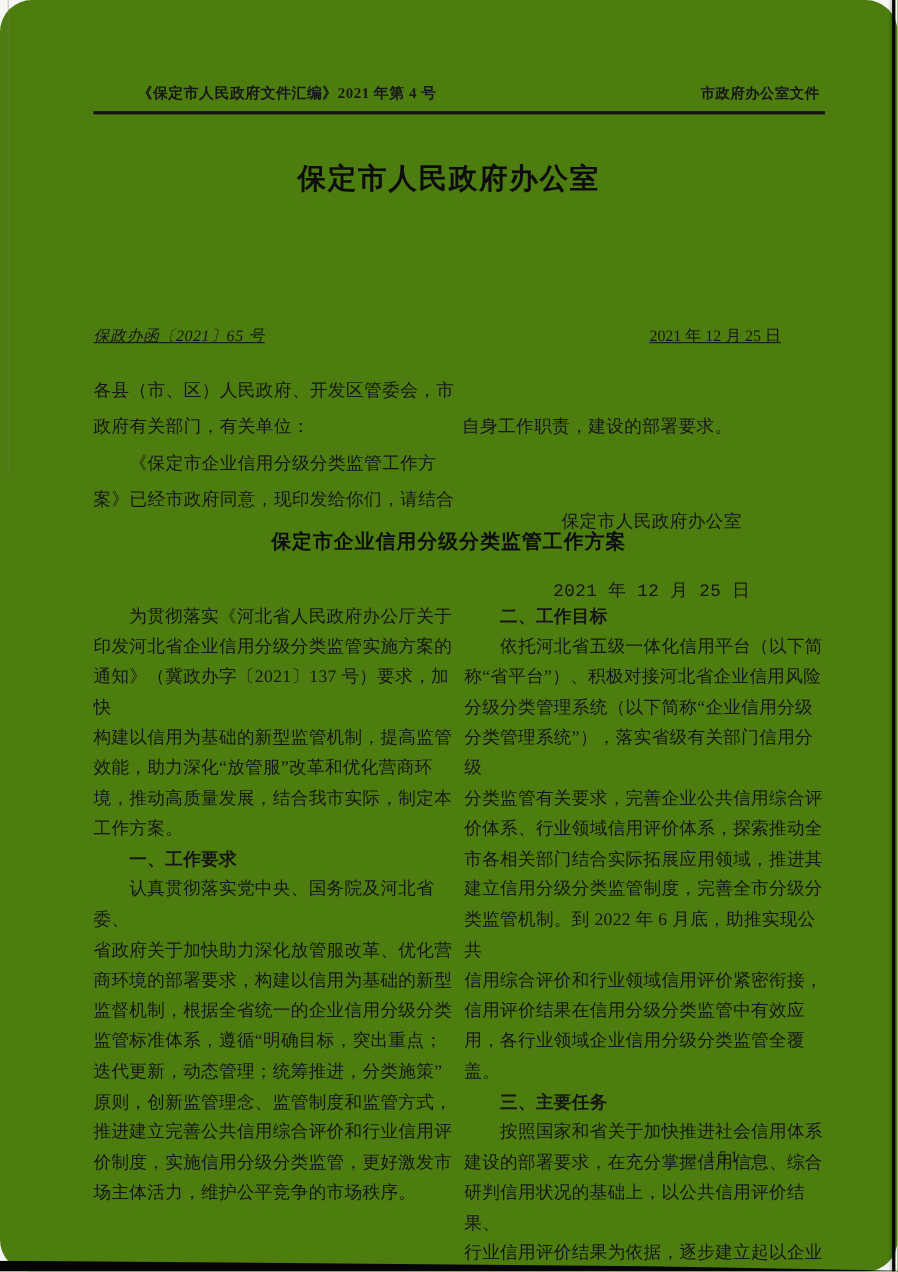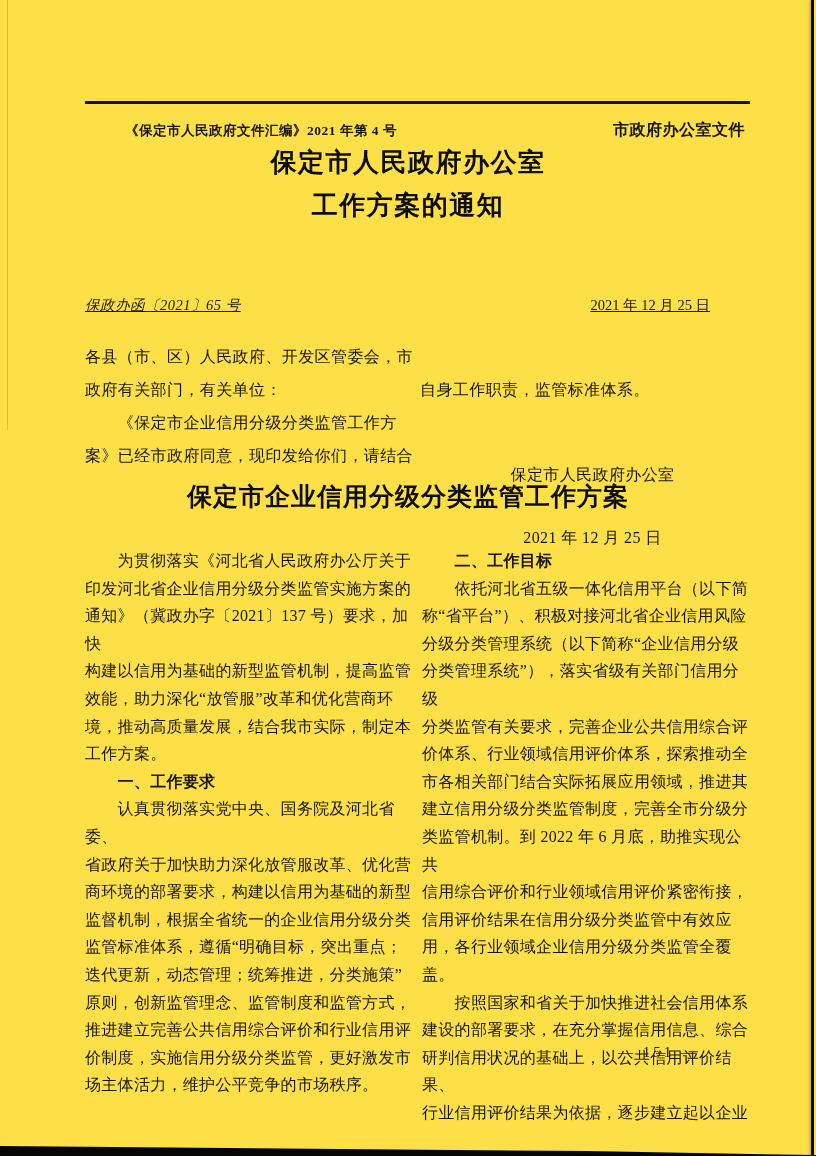--- a/index.html
+++ b/index.html
@@ -6,35 +6,36 @@
   body {
     width:816px; height:1156px;
     background:#f6f6f4;
     font-family:"Liberation Serif", serif;
     color:#161616;
     position:relative;
     overflow:hidden;
   }
   .page {
     position:absolute; inset:0;
-    background:#fde047;
+    background:#4d7c0f;
+    border-radius:29px;
   }
   
   .header {
     position:absolute; top:76px; left:85px; width:660px;
     display:flex; justify-content:space-between; align-items:baseline;
   }
   .header-left {
     font-family:"Liberation Serif", serif;
     font-weight:700; font-size:13.5px; letter-spacing:0.5px;
     margin-left:40px;
   }
   .header-right {
     font-family:"Liberation Sans", sans-serif;
-    font-weight:700; font-size:16px; letter-spacing:0.5px;margin-top:44px;
+    font-weight:700; font-size:13px; letter-spacing:0.5px;
   }
   .header-rule {
     position:absolute; top:101px; left:85px; width:665px; height:2.5px;
     background:#121212;
   }
   
   .doc-title {
     position:absolute; top:141px; left:0; width:100%;
     text-align:center;
     font-family:"Liberation Sans", sans-serif;
@@ -48,31 +49,31 @@
     display:flex; justify-content:space-between; align-items:baseline;
     font-size:14.5px;
     text-decoration:underline;
   }
   .doc-number { font-style:italic; letter-spacing:0.5px; }
   .doc-date { font-size:14.5px; }
   
   .notice {
     position:absolute; top:340px; left:85px; width:666px;
     display:flex; gap:4px;
-    font-size:16px; line-height:33px; letter-spacing:0.4px;
+    font-size:16px; line-height:33px; letter-spacing:0.4px;font-family:Liberation Mono, monospace;
   }
   .notice .ncol { width:331px; white-space:pre-line; }
   .sig-org { margin-top:21px; text-align:center; line-height:30px; padding-left:14px; }
   .sig-date { text-align:center; line-height:30px; padding-left:14px; }
   
   .plan-title {
     position:absolute; top:480px; left:0; width:100%;
     text-align:center;
     font-family:"Liberation Sans", sans-serif;
-    font-weight:700; font-size:25px; letter-spacing:1px;
+    font-weight:700; font-size:18px; letter-spacing:1px;
     color:#0d0d0d;
   }
   .body-columns {
     position:absolute; top:547px; left:85px; width:667px;
     display:flex; gap:7px;
     font-size:16px; line-height:27.6px; letter-spacing:0.3px;
   }
   .body-columns .bcol { width:330px; }
   .block { white-space:pre-line; margin:0; }
   .block.bold {
@@ -106,35 +107,34 @@
 <div class="page">
 
   <div class="header">
     <span class="header-left">《保定市人民政府文件汇编》2021 年第 4 号</span>
     <span class="header-right">市政府办公室文件</span>
   </div>
   <div class="header-rule"></div>
 
   <div class="doc-title">
     <div>保定市人民政府办公室</div>
-    <div>工作方案的通知</div>
   </div>
 
   <div class="doc-meta">
     <span class="doc-number">保政办函〔2021〕65 号</span>
     <span class="doc-date">2021 年 12 月 25 日</span>
   </div>
 
   <div class="notice">
     <div class="ncol">各县（市、区）人民政府、开发区管委会，市
 政府有关部门，有关单位：
 　　《保定市企业信用分级分类监管工作方
 案》已经市政府同意，现印发给你们，请结合</div>
     <div class="ncol">
-      <div>自身工作职责，监管标准体系。</div>
+      <div>自身工作职责，建设的部署要求。</div>
       <div class="sig-org">保定市人民政府办公室</div>
       <div class="sig-date">2021 年 12 月 25 日</div>
     </div>
   </div>
 
   <div class="plan-title">保定市企业信用分级分类监管工作方案</div>
 
   <div class="body-columns">
     <div class="bcol">
         <div class="block">　　为贯彻落实《河北省人民政府办公厅关于
@@ -163,20 +163,21 @@
 分级分类管理系统（以下简称“企业信用分级
 分类管理系统”），落实省级有关部门信用分级
 分类监管有关要求，完善企业公共信用综合评
 价体系、行业领域信用评价体系，探索推动全
 市各相关部门结合实际拓展应用领域，推进其
 建立信用分级分类监管制度，完善全市分级分
 类监管机制。到 2022 年 6 月底，助推实现公共
 信用综合评价和行业领域信用评价紧密衔接，
 信用评价结果在信用分级分类监管中有效应
 用，各行业领域企业信用分级分类监管全覆盖。</div>
+        <div class="block bold">　　三、主要任务</div>
         <div class="block">　　按照国家和省关于加快推进社会信用体系
 建设的部署要求，在充分掌握信用信息、综合
 研判信用状况的基础上，以公共信用评价结果、
 行业信用评价结果为依据，逐步建立起以企业</div>
       </div>
   </div>
 
   <div class="footer">— 151 —</div>
 
   <div class="left-edge"></div>

